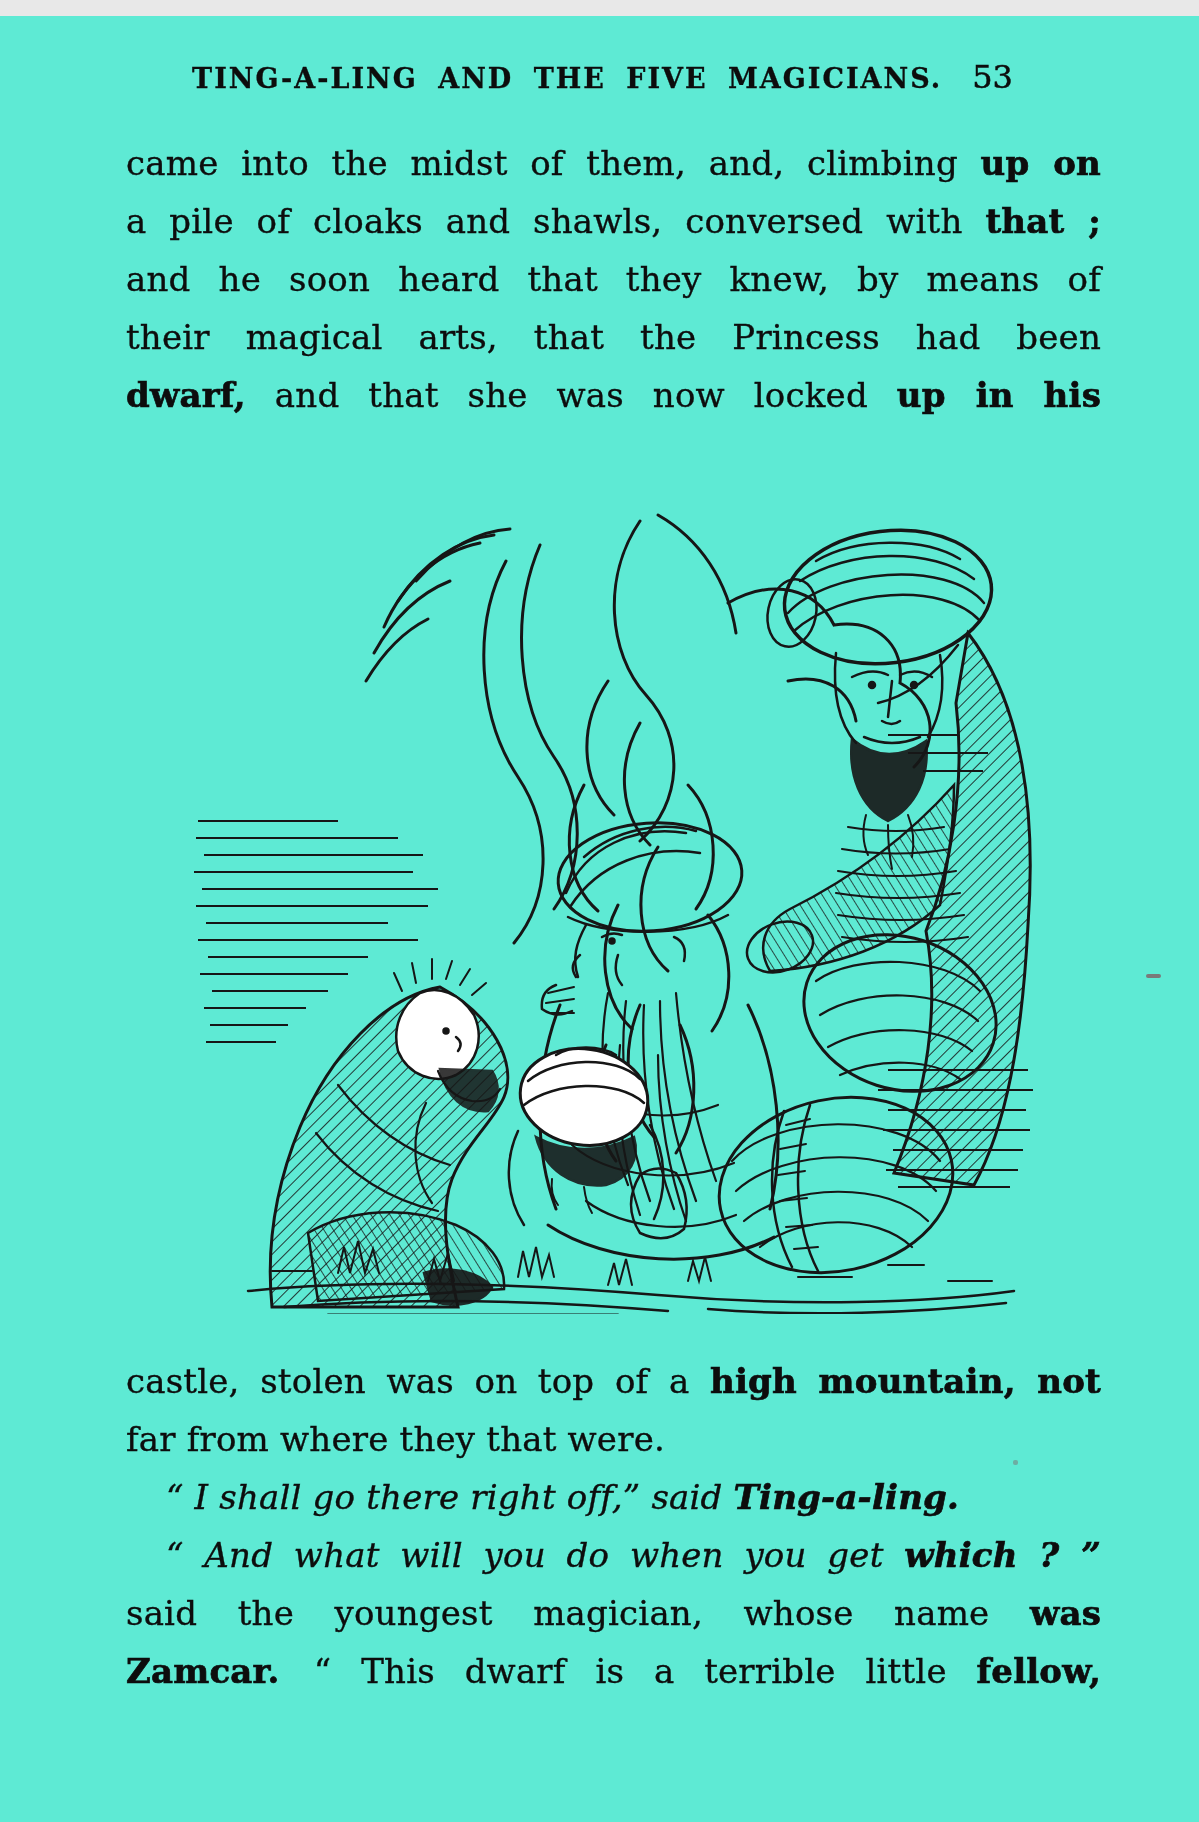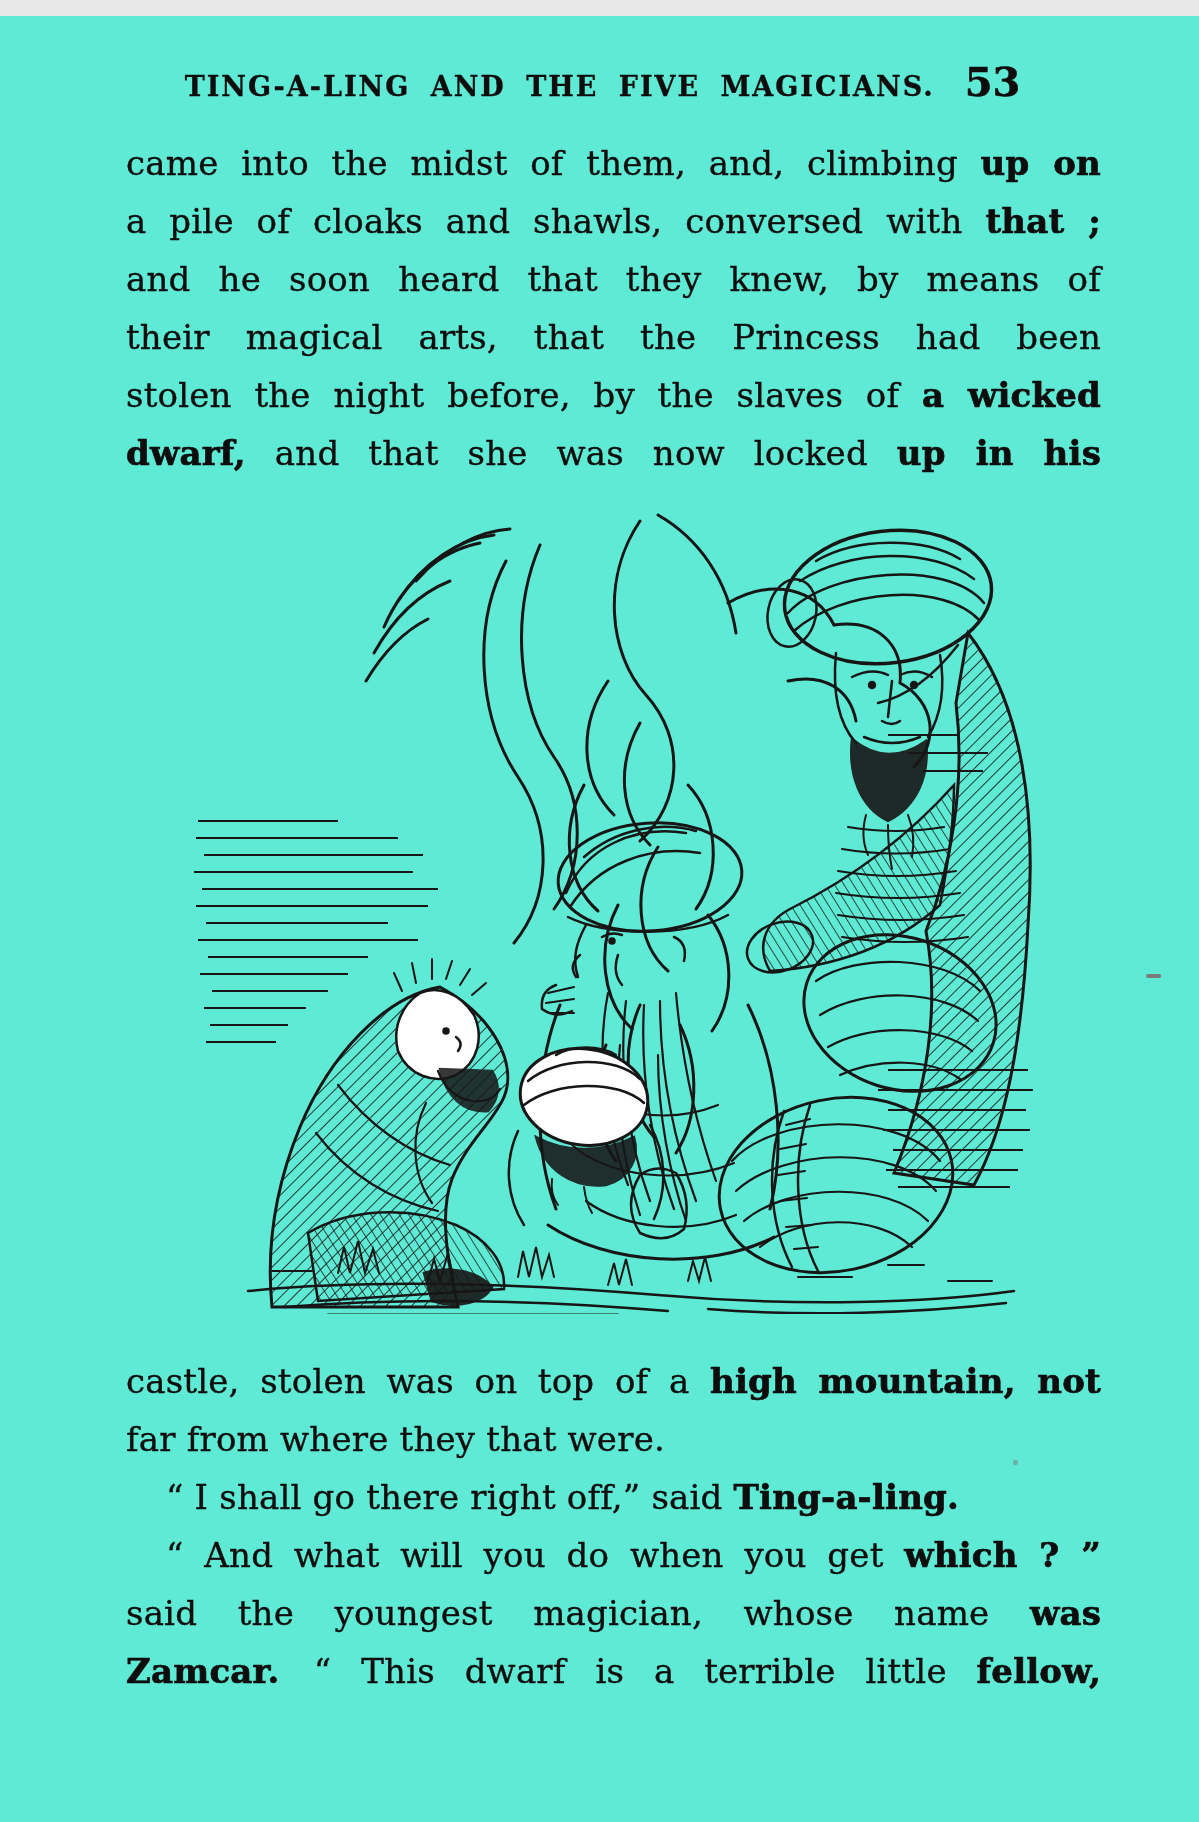--- a/index.html
+++ b/index.html
@@ -12,33 +12,33 @@
   .running-header {
     position:absolute; left:115px; top:42px; width:975px;
     display:flex; justify-content:center; align-items:baseline; gap:30px;
     white-space:nowrap;
   }
   .running-header .title {
     font-size:27px; font-weight:700; letter-spacing:2px; word-spacing:9px;
     -webkit-text-stroke:0.3px #0d0d0d;
   }
   .running-header .pagenum {
-    font-size:40px; font-weight:700; -webkit-text-stroke:0.5px #0d0d0d;
+    font-size:32px; font-weight:400; -webkit-text-stroke:0.5px #0d0d0d;
   }
   
   .textblock {
     position:absolute; left:126px; width:975px;
     font-size:34px; line-height:58px; letter-spacing:0.2px;
     -webkit-text-stroke:0.35px #0d0d0d;
   }
   .textblock.top { top:118px; }
   .textblock.bottom { top:1336px; }
   .line { text-align:justify; text-align-last:left; }
   .line.j { text-align-last:justify; }
-  .line.ind { text-indent:40px; }
+  .line.ind { text-indent:40px;font-style:italic; }
   .line strong { font-weight:700; -webkit-text-stroke:0.7px #0d0d0d; }
   
   .illustration {
     position:absolute; left:188px; top:468px; width:845px; height:830px; margin:0;
   }
   .illustration svg { width:100%; height:100%; display:block; }
   
   .artifact { position:absolute; background:#7a7a7a; border-radius:2px; }
   .artifact.dash { left:1146px; top:958px; width:15px; height:4px; }
   .artifact.dot { left:1013px; top:1444px; width:5px; height:5px; opacity:.55; }
@@ -51,21 +51,20 @@
   <div class="running-header">
     <span class="title">TING-A-LING AND THE FIVE MAGICIANS.</span>
     <span class="pagenum">53</span>
   </div>
 
   <div class="textblock top">
       <div class="line j"><span>came into the midst of them, and, climbing </span><strong>up on</strong></div>
       <div class="line j"><span>a pile of cloaks and shawls, conversed with </span><strong>that ;</strong></div>
       <div class="line j"><span>and he soon heard that they knew, by means of</span></div>
       <div class="line j"><span>their magical arts, that the Princess had been</span></div>
-      <div class="line j"><span>stolen the night before, by the slaves of </span><strong>a wicked</strong></div>
       <div class="line j"><strong>dwarf,</strong><span> and that she was now locked </span><strong>up in his</strong></div>
     </div>
 
   <figure class="illustration">
     <svg viewBox="0 0 845 828" role="img" fill="none" stroke="#161616" stroke-width="2.5" stroke-linecap="round" aria-label="Wood engraving of four turbaned magicians kneeling around a small fire with a tall plume of smoke rising between them">
       <defs>
         <pattern id="hA" width="9" height="9" patternUnits="userSpaceOnUse" patternTransform="rotate(45)">
           <line x1="0" y1="0" x2="0" y2="9" stroke="#161616" stroke-width="1.7"></line>
         </pattern>
         <pattern id="hB" width="8" height="8" patternUnits="userSpaceOnUse" patternTransform="rotate(-32)">

